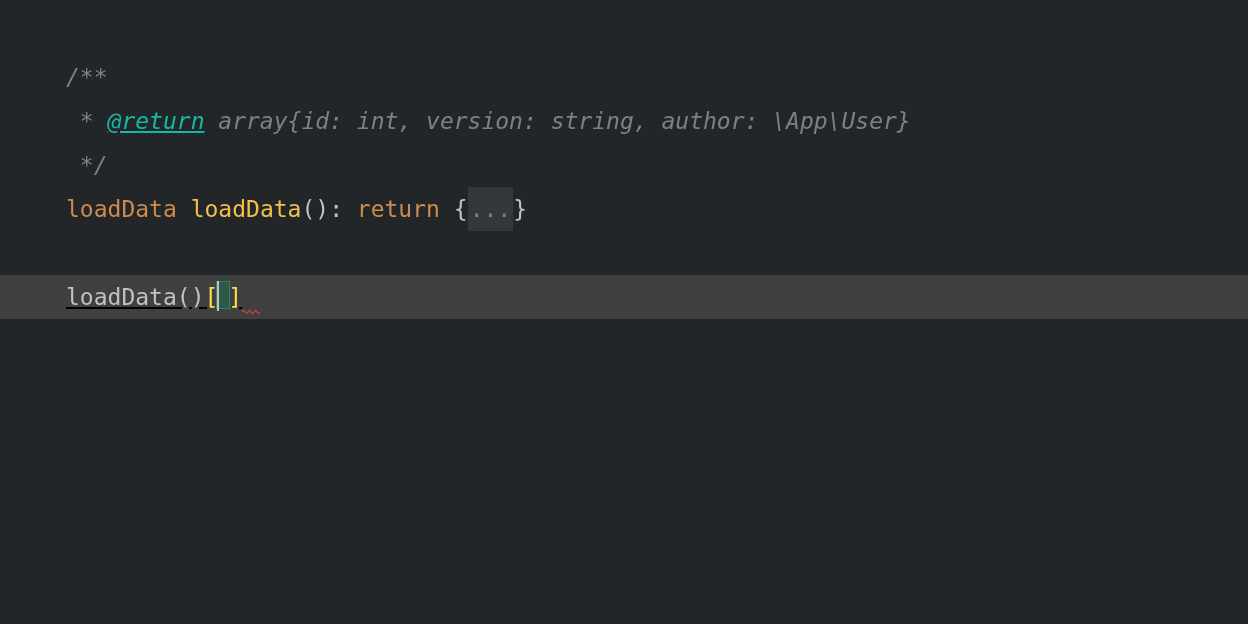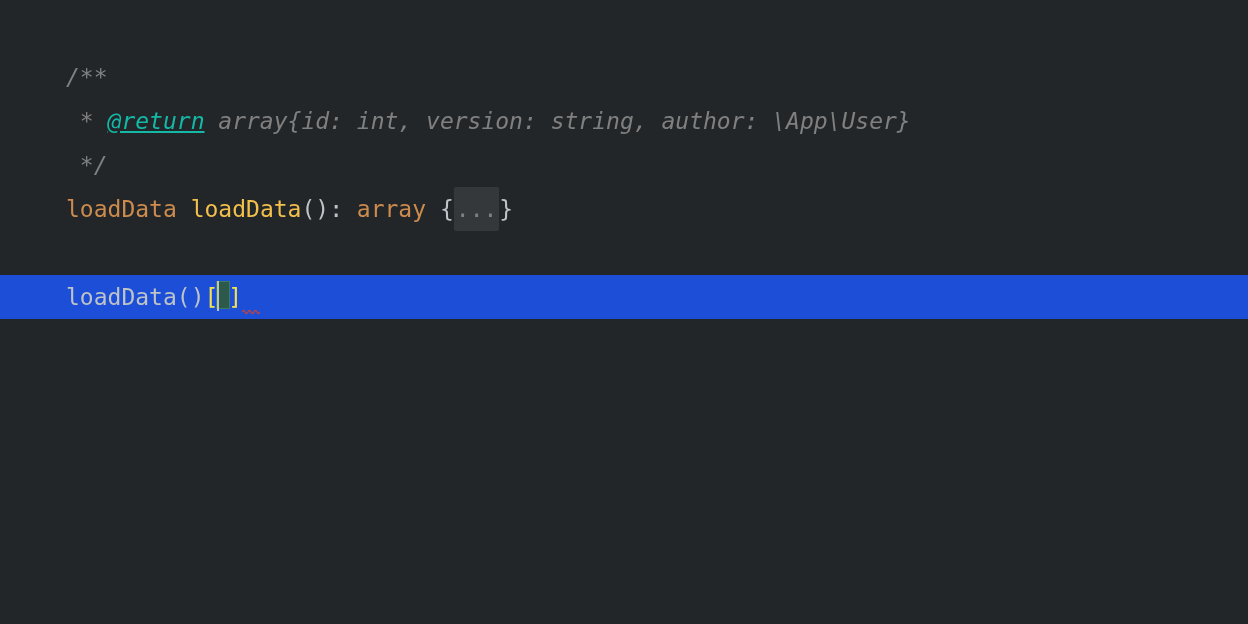--- a/index.html
+++ b/index.html
@@ -18,21 +18,22 @@
     height: 100%;
     padding-top: 55px;
   }
   .line {
     padding-left: 66px;
     white-space: pre;
     height: 44px;
     position: relative;
   }
   .current-line {
-    background: #1d4ed8;
+    background: #404040;
+    text-decoration: underline;
   }
   .tok-comment { color: #808080; font-style: italic; }
   .tok-doctag  { color: #14b8a6; font-style: italic; text-decoration: underline; }
   .tok-keyword { color: #cd8c4e; }
   .tok-funcname{ color: #f3c04b; }
   .tok-punc    { color: #bdc3c7; }
   .tok-default { color: #bdc3c7; }
   .tok-bracket { color: #f3e24b; font-weight: 500; }
   .fold-marker {
     display: inline-block;
@@ -71,21 +72,21 @@
 <body>
 
 <div class="editor">
 
   <div class="line"><span class="tok-comment">/**</span></div>
 
   <div class="line"><span class="tok-comment"> * </span><span class="tok-doctag">@return</span><span class="tok-comment"> array{id: int, version: string, author: \App\User}</span></div>
 
   <div class="line"><span class="tok-comment"> */</span></div>
 
-  <div class="line"><span class="tok-keyword">loadData</span><span class="tok-default"> </span><span class="tok-funcname">loadData</span><span class="tok-punc">()</span><span class="tok-punc">: </span><span class="tok-keyword">array</span><span class="tok-default"> </span><span class="tok-punc">{</span><span class="fold-marker">...</span><span class="tok-punc">}</span></div>
+  <div class="line"><span class="tok-keyword">loadData</span><span class="tok-default"> </span><span class="tok-funcname">loadData</span><span class="tok-punc">()</span><span class="tok-punc">: </span><span class="tok-keyword">return</span><span class="tok-default"> </span><span class="tok-punc">{</span><span class="fold-marker">...</span><span class="tok-punc">}</span></div>
 
   <div class="line"></div>
 
   <div class="line current-line"><span class="tok-default">loadData</span><span class="tok-punc">()</span><span class="tok-bracket">[</span><span class="cursor-box"></span><span class="tok-bracket">]</span><span class="squiggle"><svg width="18" height="6" viewBox="0 0 18 6">
           <path d="M0 3 Q1.5 0 3 3 T6 3 T9 3 T12 3 T15 3 T18 3" stroke="#b44" stroke-width="1.4" fill="none"></path>
         </svg></span></div>
 
 </div>
 
 </body></html>

